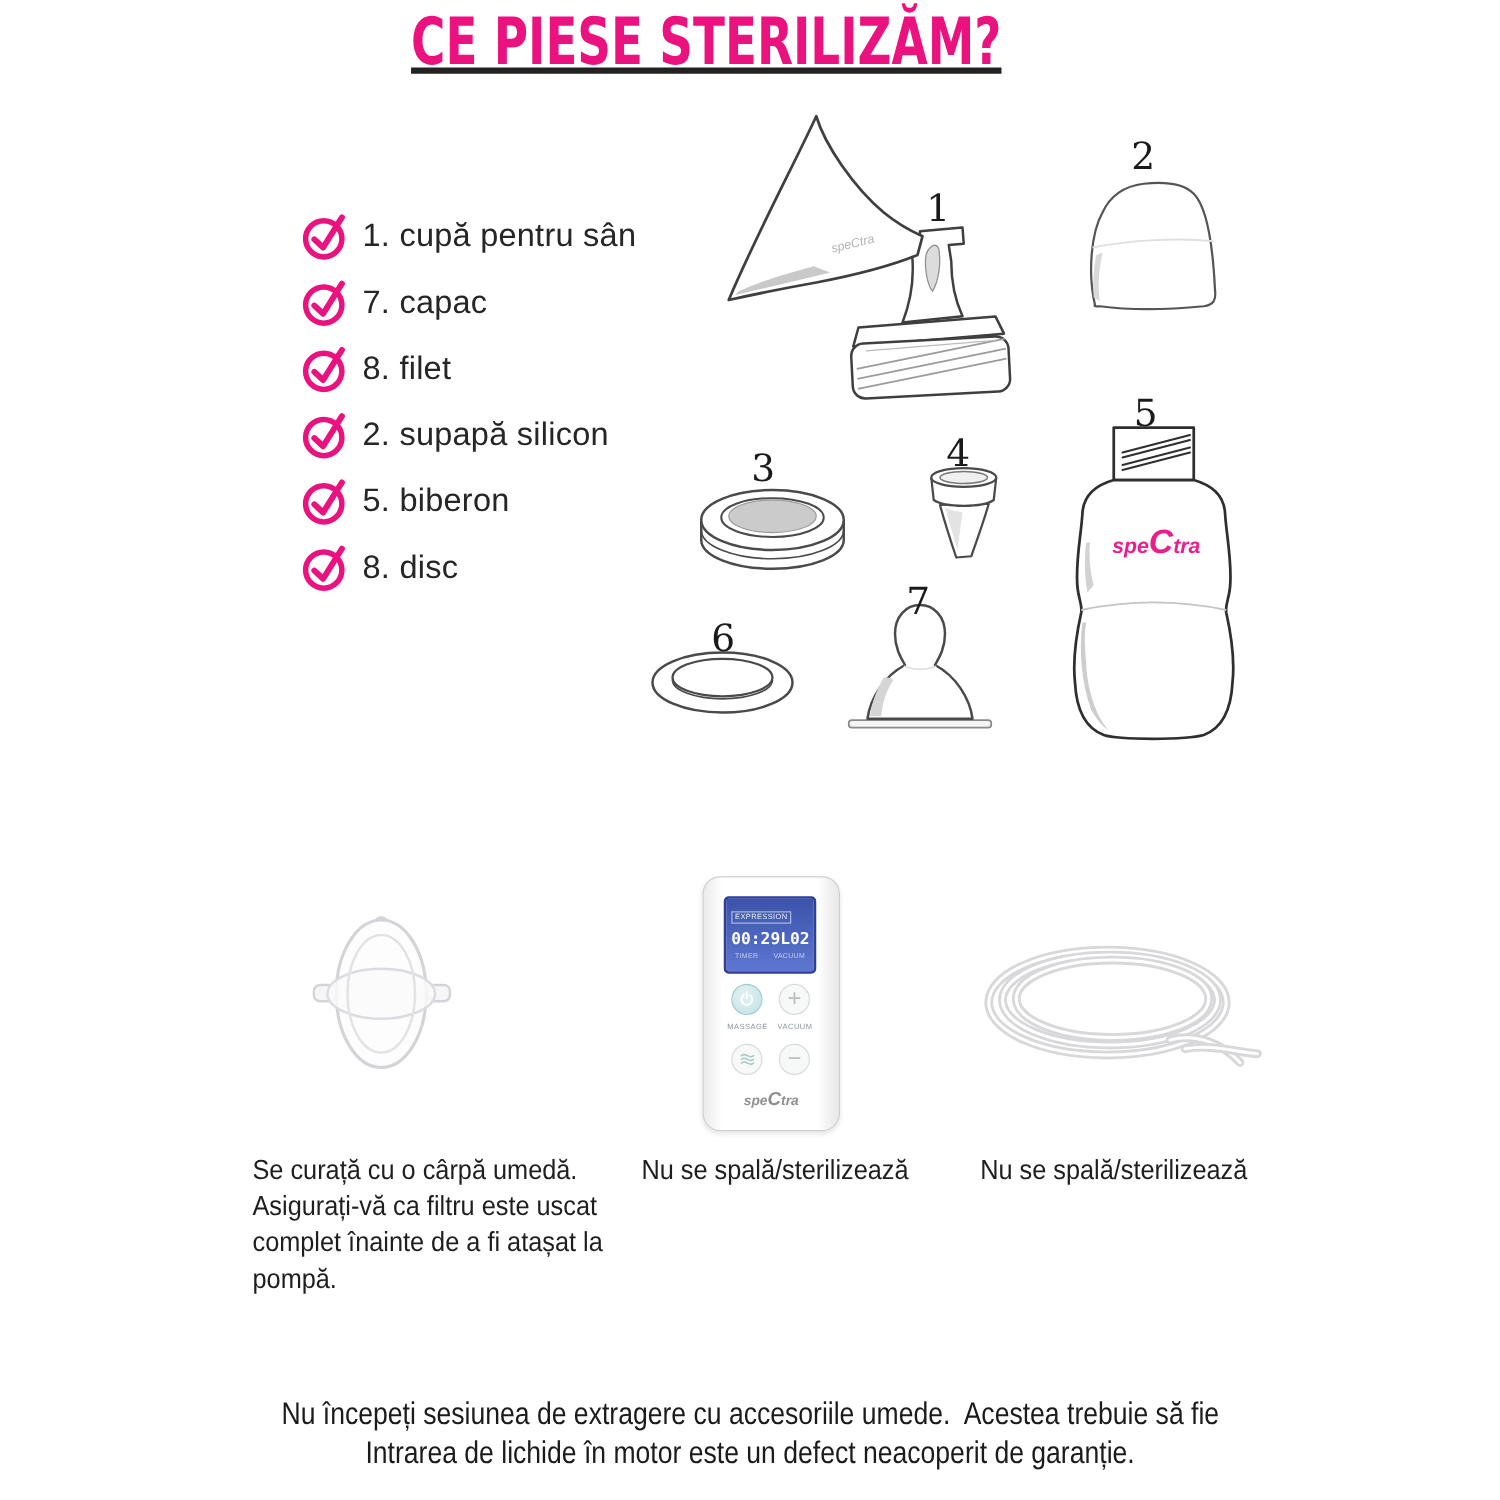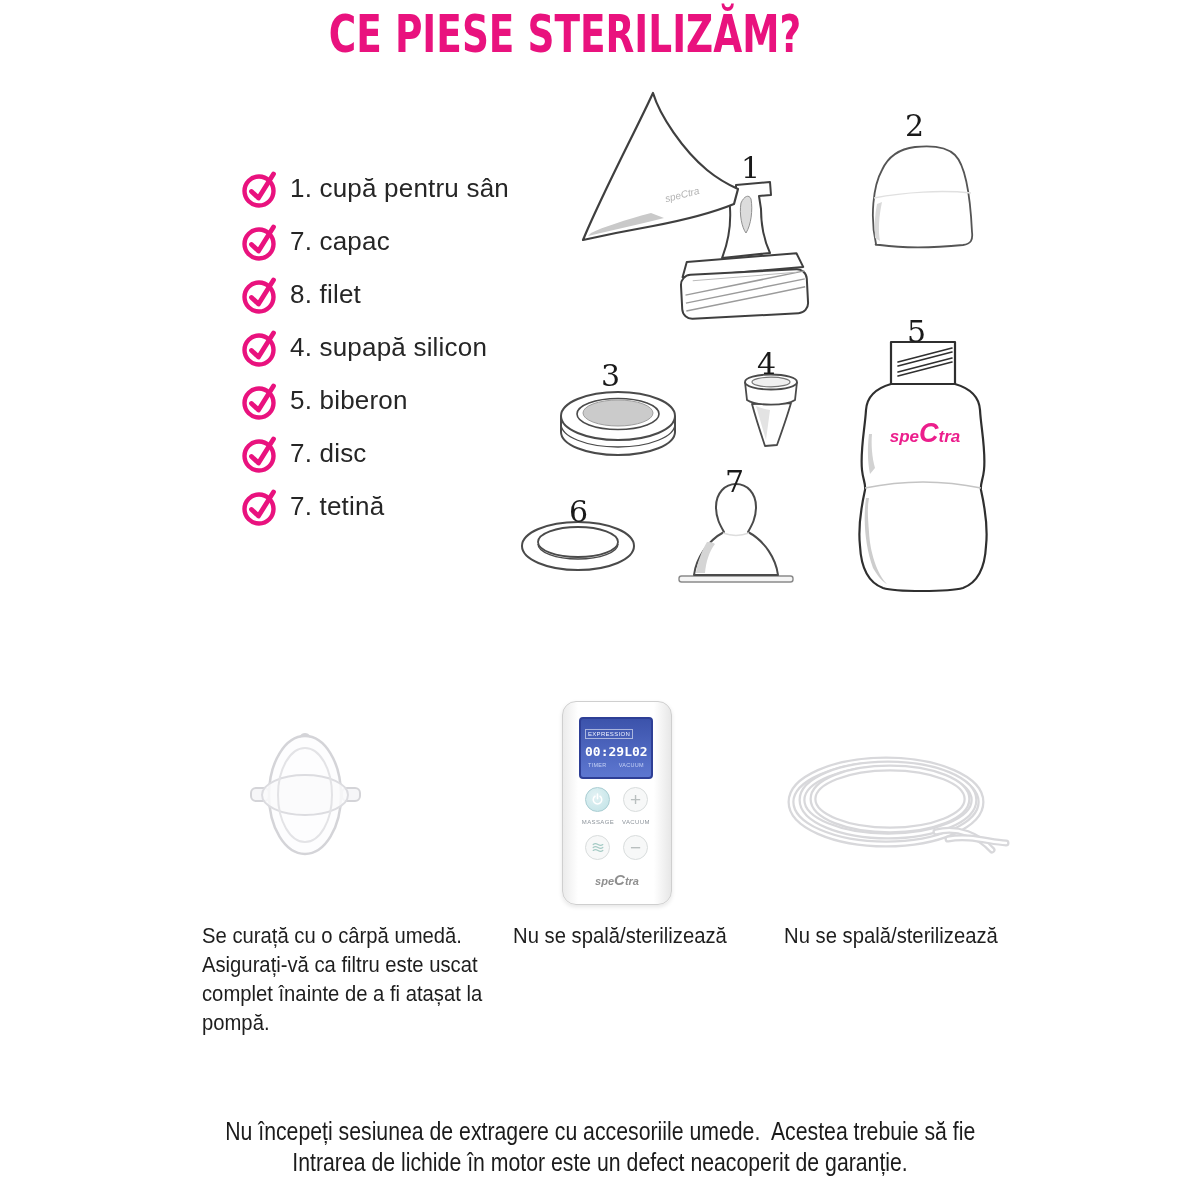--- a/index.html
+++ b/index.html
@@ -1,20 +1,20 @@
 <!DOCTYPE html>
 <html><head>
 <meta charset="utf-8">
 <style>
   html,body { margin:0; padding:0; background:#fff; }
   .page { position:relative; width:1200px; height:1200px; background:#fff; overflow:hidden;
           font-family:"Liberation Sans", sans-serif; color:#222; }
 
   
-  .heading { position:absolute; left:0; width:1130px; display:flex; justify-content:center; }
+  .heading { position:absolute; left:0; width:1130px; display:flex; justify-content:center;text-decoration:underline; }
   .heading > span { display:inline-block; white-space:nowrap; transform:scaleX(0.72);
                     transform-origin:center; font-family:"DejaVu Sans", sans-serif;
                     font-weight:800; color:#E9127E; }
   .h-main  { top:4px; }   .h-main  > span { font-size:52px; }
   .h-no    { top:622px; } .h-no    > span { font-size:52px; }
   .h-warn  { top:1064px; }.h-warn  > span { font-size:44px; }
 
   
   .checklist { position:absolute; left:242px; top:170px; }
   .check-row { display:flex; align-items:center; height:36px; margin-bottom:17px; }
@@ -103,42 +103,35 @@
           <circle cx="17" cy="24" r="14.5" fill="none" stroke="#E9127E" stroke-width="4.4"></circle>
           <path d="M9.5 24.5 L16.5 31 L31.5 7" fill="none" stroke="#E9127E" stroke-width="4.8" stroke-linecap="round" stroke-linejoin="round"></path>
         </svg>
       <span class="check-label">8. filet</span>
     </div>
     <div class="check-row">
       <svg width="38" height="42" viewBox="0 0 38 42">
           <circle cx="17" cy="24" r="14.5" fill="none" stroke="#E9127E" stroke-width="4.4"></circle>
           <path d="M9.5 24.5 L16.5 31 L31.5 7" fill="none" stroke="#E9127E" stroke-width="4.8" stroke-linecap="round" stroke-linejoin="round"></path>
         </svg>
-      <span class="check-label">4. supapă silicon</span>
+      <span class="check-label">2. supapă silicon</span>
     </div>
     <div class="check-row">
       <svg width="38" height="42" viewBox="0 0 38 42">
           <circle cx="17" cy="24" r="14.5" fill="none" stroke="#E9127E" stroke-width="4.4"></circle>
           <path d="M9.5 24.5 L16.5 31 L31.5 7" fill="none" stroke="#E9127E" stroke-width="4.8" stroke-linecap="round" stroke-linejoin="round"></path>
         </svg>
       <span class="check-label">5. biberon</span>
     </div>
     <div class="check-row">
       <svg width="38" height="42" viewBox="0 0 38 42">
           <circle cx="17" cy="24" r="14.5" fill="none" stroke="#E9127E" stroke-width="4.4"></circle>
           <path d="M9.5 24.5 L16.5 31 L31.5 7" fill="none" stroke="#E9127E" stroke-width="4.8" stroke-linecap="round" stroke-linejoin="round"></path>
         </svg>
-      <span class="check-label">7. disc</span>
-    </div>
-    <div class="check-row">
-      <svg width="38" height="42" viewBox="0 0 38 42">
-          <circle cx="17" cy="24" r="14.5" fill="none" stroke="#E9127E" stroke-width="4.4"></circle>
-          <path d="M9.5 24.5 L16.5 31 L31.5 7" fill="none" stroke="#E9127E" stroke-width="4.8" stroke-linecap="round" stroke-linejoin="round"></path>
-        </svg>
-      <span class="check-label">7. tetină</span>
+      <span class="check-label">8. disc</span>
     </div>
   </div>
 
   <svg class="ill" style="left:555px; top:88px;" width="265" height="235" viewBox="0 0 265 235">
     <g transform="rotate(-3 190 196)">
       <path d="M133 171 L243 168 L249 182 L128 186 Z" fill="#fff" stroke="#3f3f3f" stroke-width="2" stroke-linejoin="round"></path>
       <rect x="126" y="184" width="126" height="44" rx="10" fill="#fff" stroke="#3f3f3f" stroke-width="2"></rect>
       <path d="M130 204 L250 186" stroke="#9b9b9b" stroke-width="1.5"></path>
       <path d="M130 212 L250 194" stroke="#9b9b9b" stroke-width="1.5"></path>
       <path d="M130 220 L250 202" stroke="#9b9b9b" stroke-width="1.5"></path>

